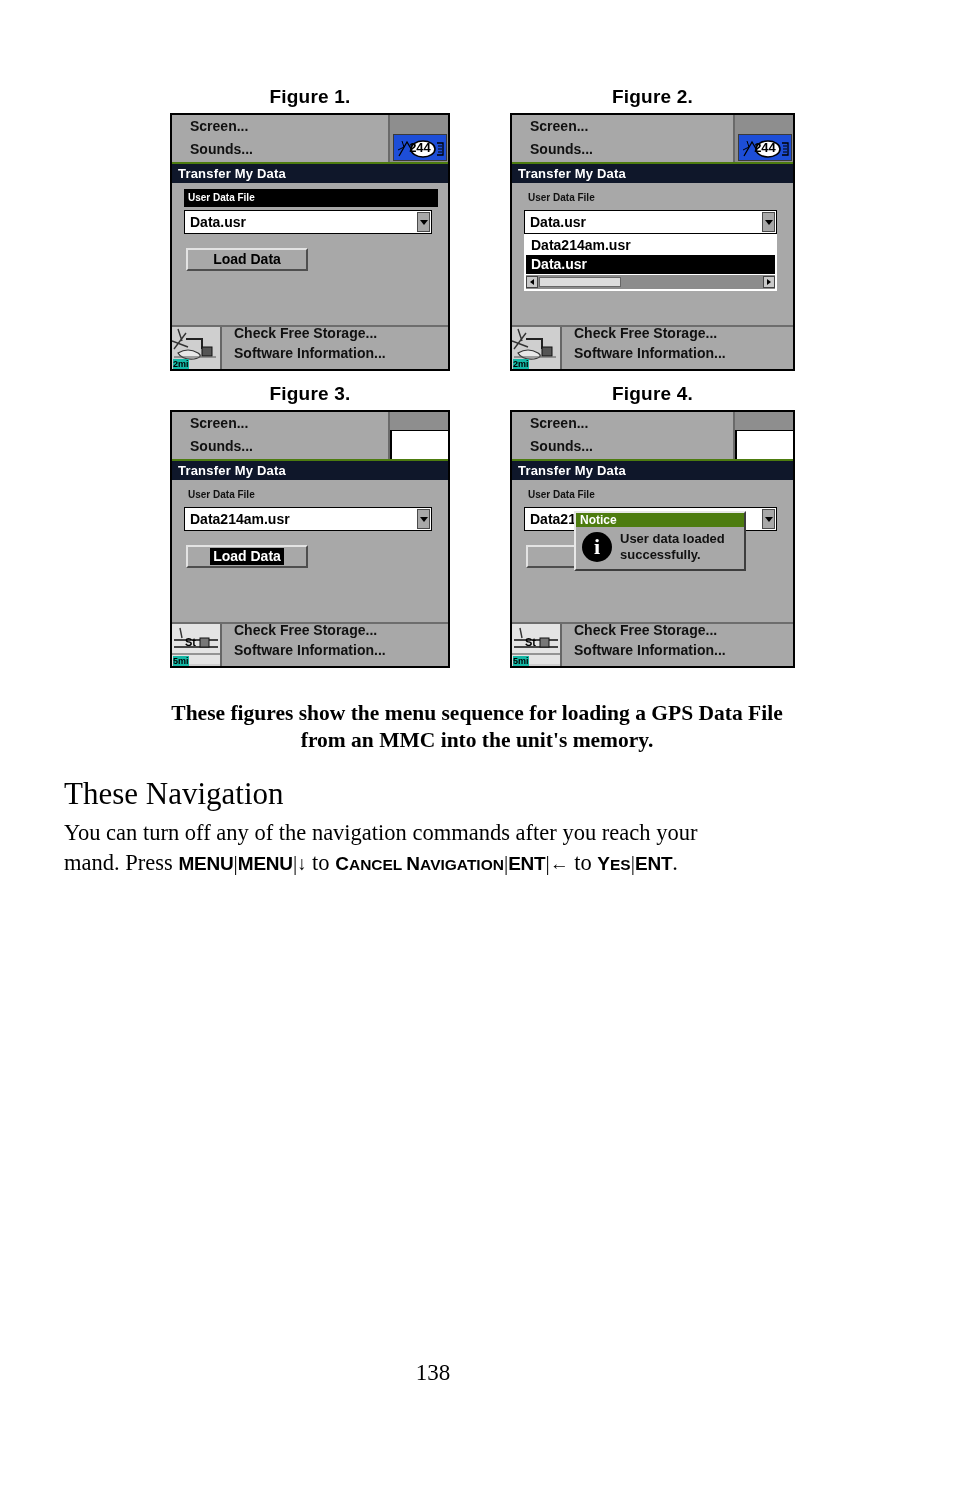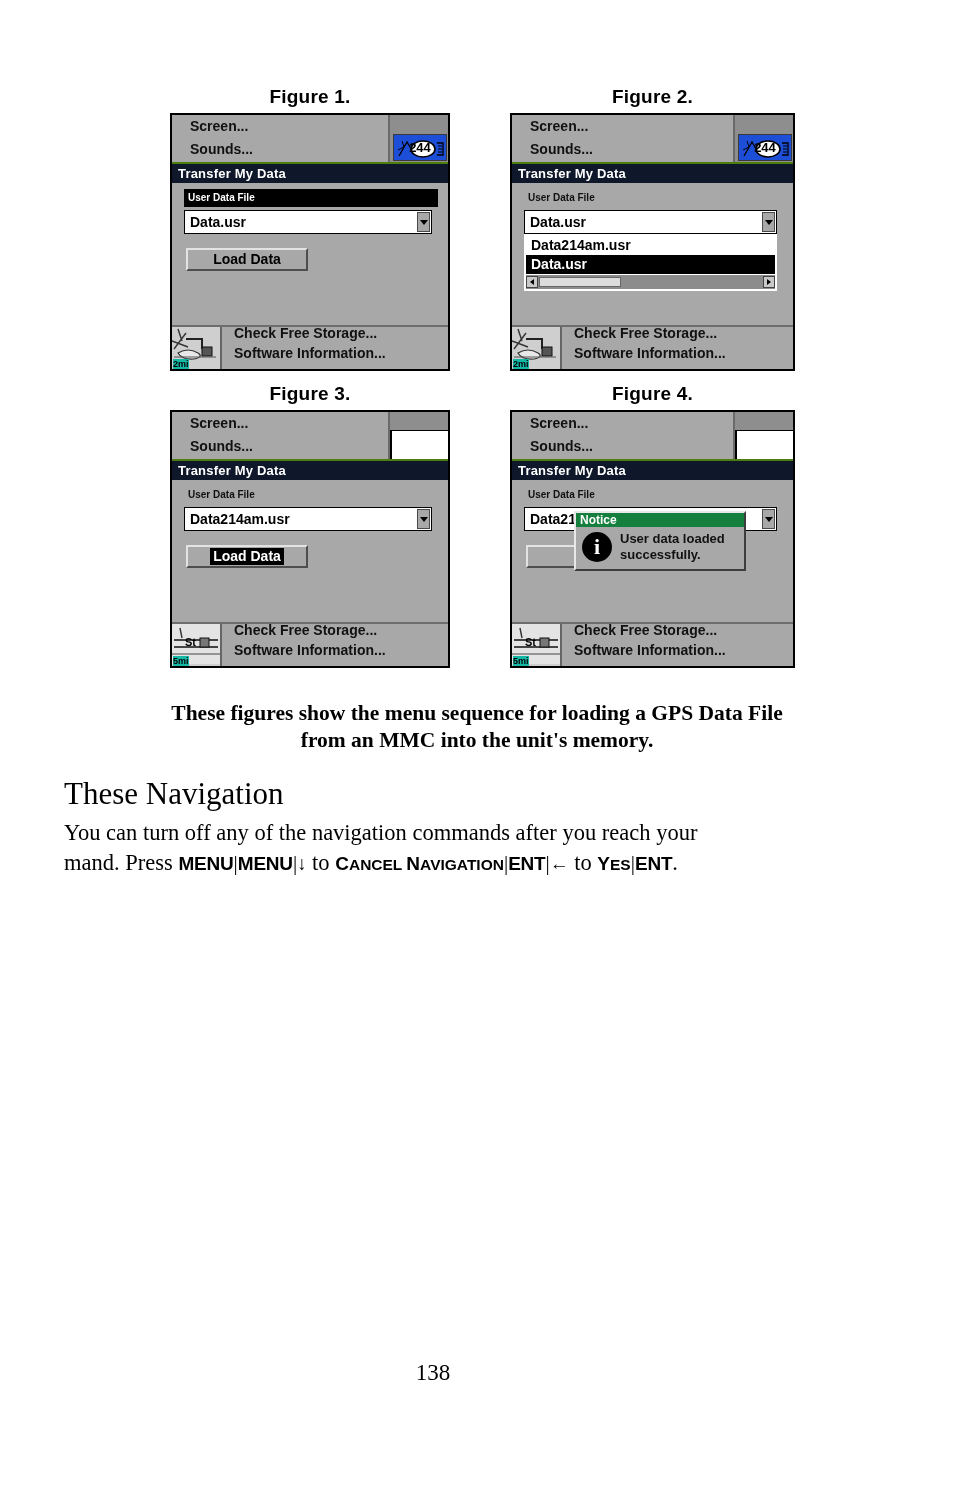--- a/index.html
+++ b/index.html
@@ -288,21 +288,21 @@
     top: 25px;
     width: 172px;
     background: #a8a8a8;
     border-top: 2px solid #e8e8e8;
     border-left: 2px solid #e8e8e8;
     border-right: 2px solid #3d3d3d;
     border-bottom: 2px solid #3d3d3d;
     box-sizing: border-box;
   }
   .notice-title {
-    background: #15803d;
+    background: #4d7c0f;
     color: #fff;
     font-weight: bold;
     font-size: 12px;
     line-height: 14px;
     padding-left: 4px;
   }
   .notice-body {
     display: flex;
     align-items: center;
     padding: 4px 4px 6px 6px;

